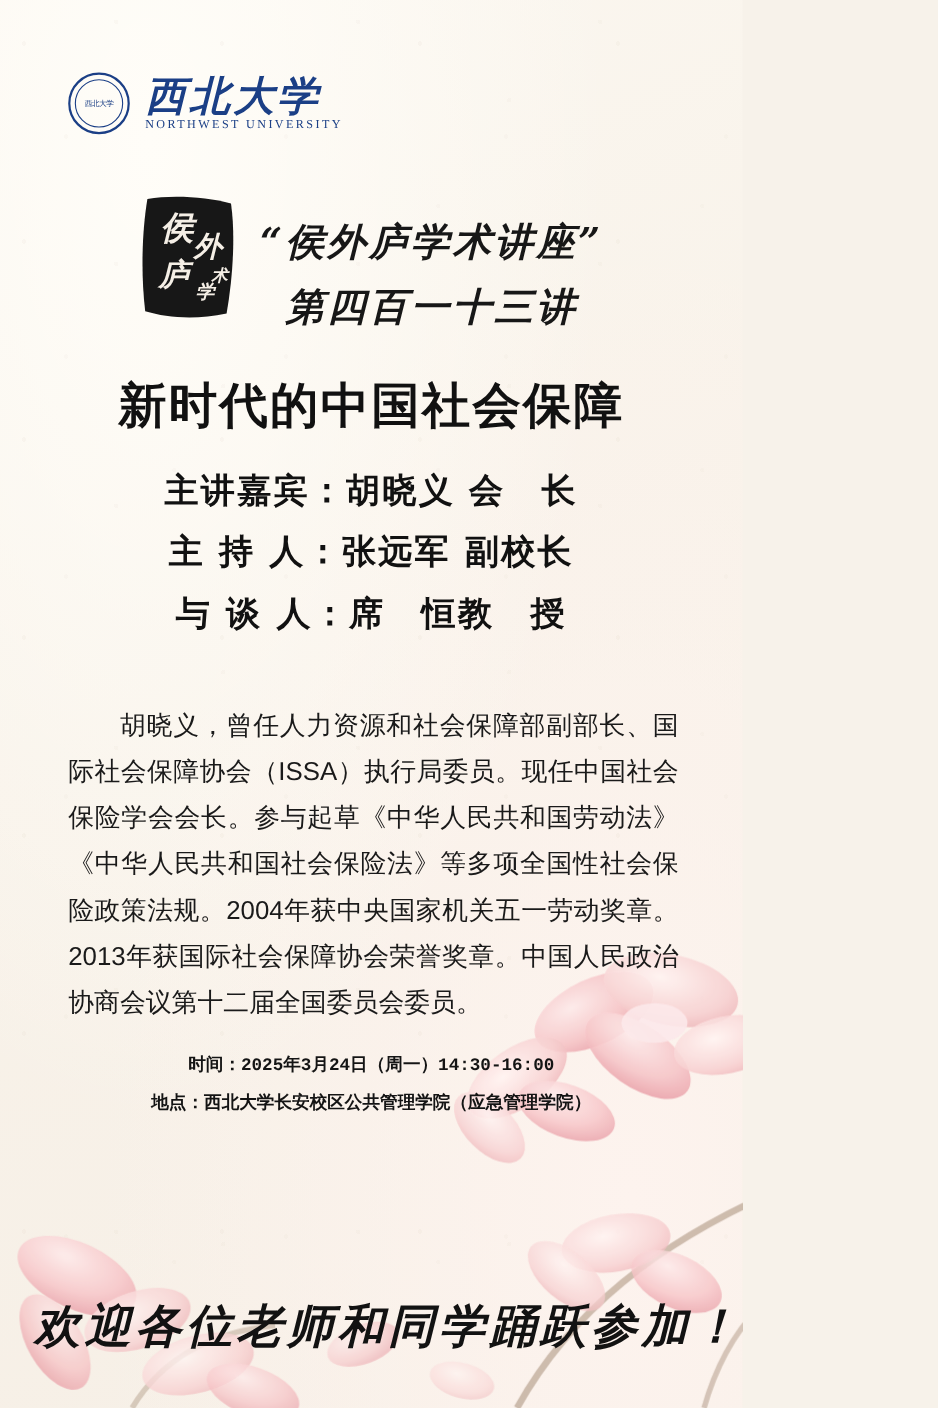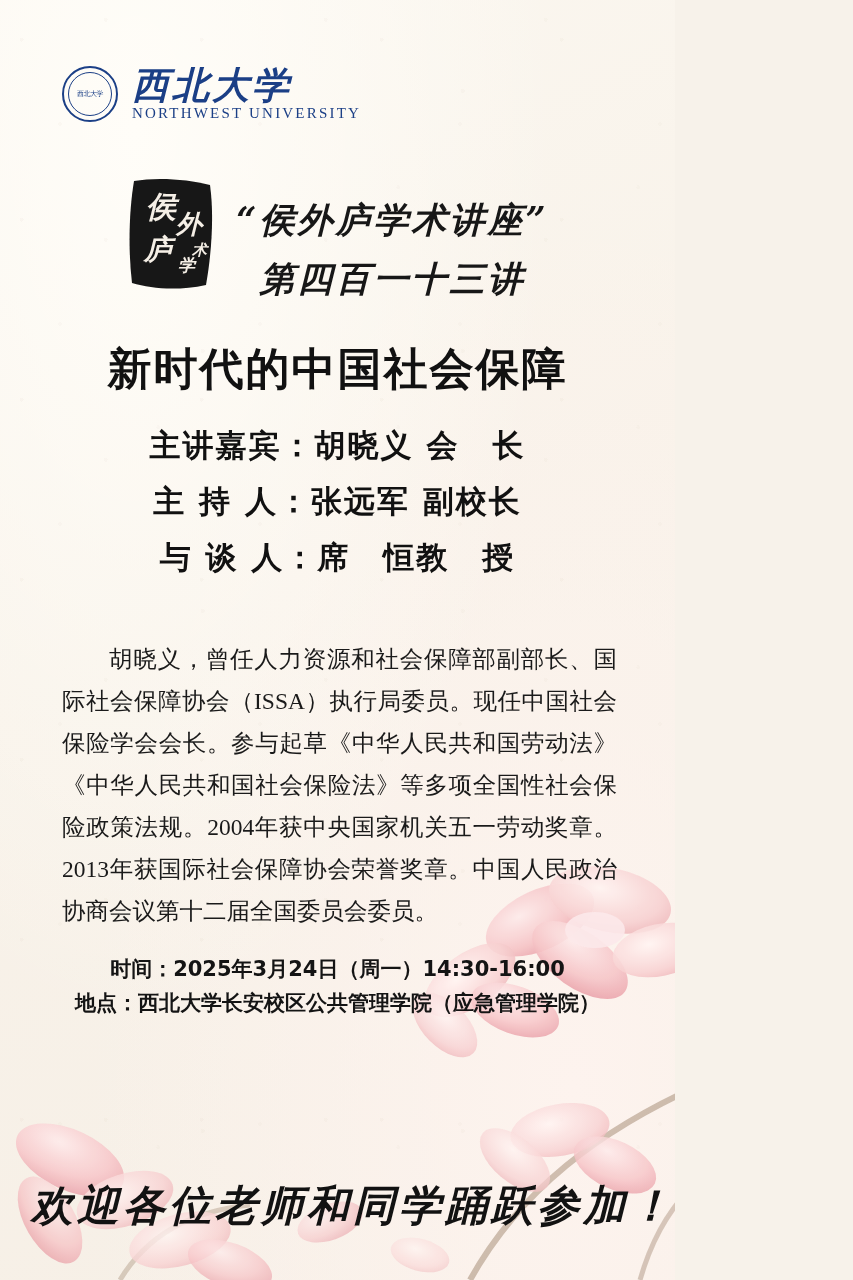--- a/index.html
+++ b/index.html
@@ -91,21 +91,21 @@
   .univ-cn {
     font-family: "DejaVu Serif", serif;
     font-size: 37px;
     color: #1b3f86;
     font-weight: 700;
     letter-spacing: 3px;
     font-style: italic;
   }
   .univ-en {
     margin-top: 2px;
-    font-size: 15px;
+    font-size: 11px;
     letter-spacing: 2.2px;
     color: #1b3f86;
     font-family: "Liberation Serif", serif;
   }
 
   
   .series-block {
     position: absolute;
     top: 165px;
     left: 0;
@@ -171,43 +171,44 @@
     margin-bottom: 14px;
     white-space: pre;
   }
 
   
   .bio {
     position: absolute;
     top: 638px;
     left: 62px;
     right: 58px;
-    font-family: Liberation Serif, serif;
+    font-family: Liberation Sans, sans-serif;
     font-size: 23.5px;
     line-height: 42px;
     color: #1a1a1a;
     text-align: justify;
     text-indent: 2em;
   }
 
   
   .logistics {
     position: absolute;
     top: 952px;
     left: 0;
     right: 0;
     text-align: center;
     font-family: "DejaVu Sans", sans-serif;
     color: #141414;
     font-weight: 700;
   }
   .log-line {
-    font-size: 21px;
+    font-size: 16px;
     line-height: 34px;
     white-space: nowrap;
+    font-family: Liberation Mono, monospace;
   }
   .host-line {
     margin-top: 28px;
     font-size: 22px;
     line-height: 34px;
     white-space: nowrap;
   }
 
   
   .welcome {

